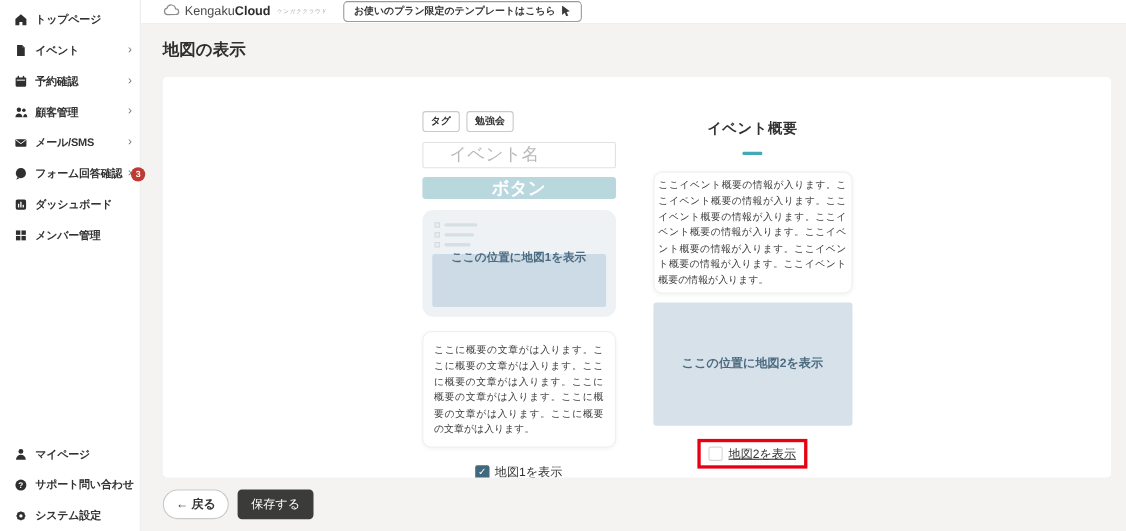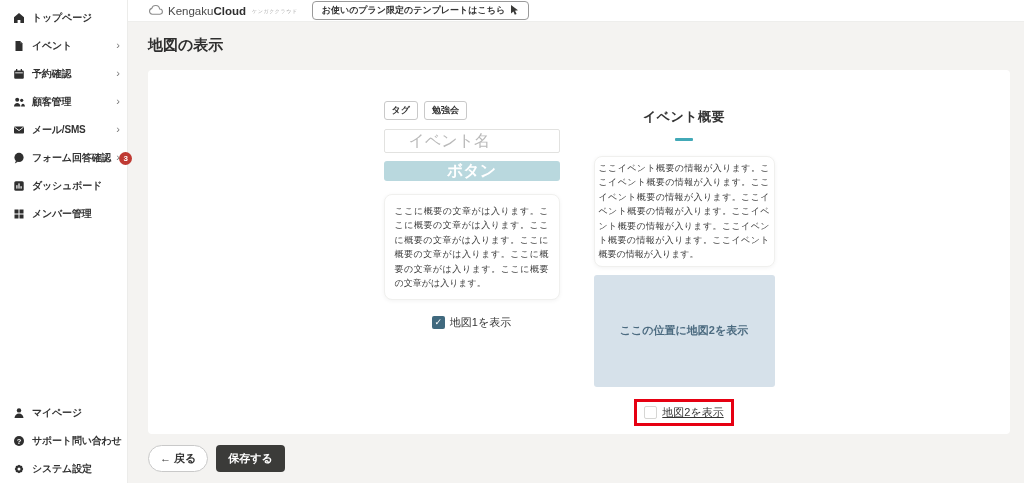--- a/index.html
+++ b/index.html
@@ -56,21 +56,21 @@
 
   
   .overview-h { text-align:center; font-size:13px; font-weight:bold; color:#333; margin-top:7px; letter-spacing:0.5px; }
   .teal-bar { width:18px; height:3px; background:#42a9b7; margin:12px auto 0; border-radius:1px; }
   .overview-card { margin-top:15px; background:#fff; border:1px solid #f0f0ee; border-radius:8px; padding:4px; font-size:9px; line-height:1.6; color:#3c3c3c; box-shadow:0 1px 4px rgba(0,0,0,0.05); text-align:justify; }
   .map2-rect { margin-top:8px; height:112px; background:#d6e1ea; border-radius:3px; display:flex; align-items:center; justify-content:center; font-size:11px; font-weight:bold; color:#4c6b80; }
 
   
   .footer-actions { display:flex; gap:8px; margin-top:11px; align-items:center; }
   .back-btn { background:#fff; border:1px solid #c9c9c9; border-radius:15px; padding:5px 11px; font-size:11px; font-weight:bold; color:#333; cursor:pointer; font-family:inherit; }
-  .save-btn { background:#3b3b39; border:none; border-radius:4px; padding:6px 12px; font-size:11px; font-weight:bold; color:#fff; cursor:pointer; font-family:inherit; }
+  .save-btn { background:#3b3b39; border:none; border-radius:4px; padding:6px 12px; font-size:11px; font-weight:normal; color:#fff; cursor:pointer; font-family:inherit; }
 </style>
 </head>
 <body>
 
 <aside class="sidebar">
   <nav class="nav-top">
 
     <div class="nav-item">
       <span class="icn">
           <svg width="12" height="12" viewBox="0 0 12 12">
@@ -221,20 +221,38 @@
     <div class="cols">
 
       <div class="col-left">
         <div class="chips">
           <span class="chip">タグ</span>
           <span class="chip">勉強会</span>
         </div>
         <input class="event-input" type="text" placeholder="イベント名" style="">
         <button class="preview-btn">ボタン</button>
 
+        <div class="map1-card">
+          <div class="skel">
+            <div class="skel-row">
+                <span class="skel-sq"></span>
+                <span class="skel-line" style="width:30px"></span>
+              </div>
+            <div class="skel-row">
+                <span class="skel-sq"></span>
+                <span class="skel-line" style="width:27px"></span>
+              </div>
+            <div class="skel-row">
+                <span class="skel-sq"></span>
+                <span class="skel-line" style="width:24px"></span>
+              </div>
+          </div>
+          <div class="map1-rect"></div>
+          <div class="map1-text">ここの位置に地図1を表示</div>
+        </div>
 
         <div class="summary-card">ここに概要の文章がは入ります。ここに概要の文章がは入ります。ここに概要の文章がは入ります。ここに概要の文章がは入ります。ここに概要の文章がは入ります。ここに概要の文章がは入ります。</div>
 
         <div class="check-row">
           <span class="cb checked"></span>
           <span>地図1を表示</span>
         </div>
       </div>
 
       <div class="col-right">

